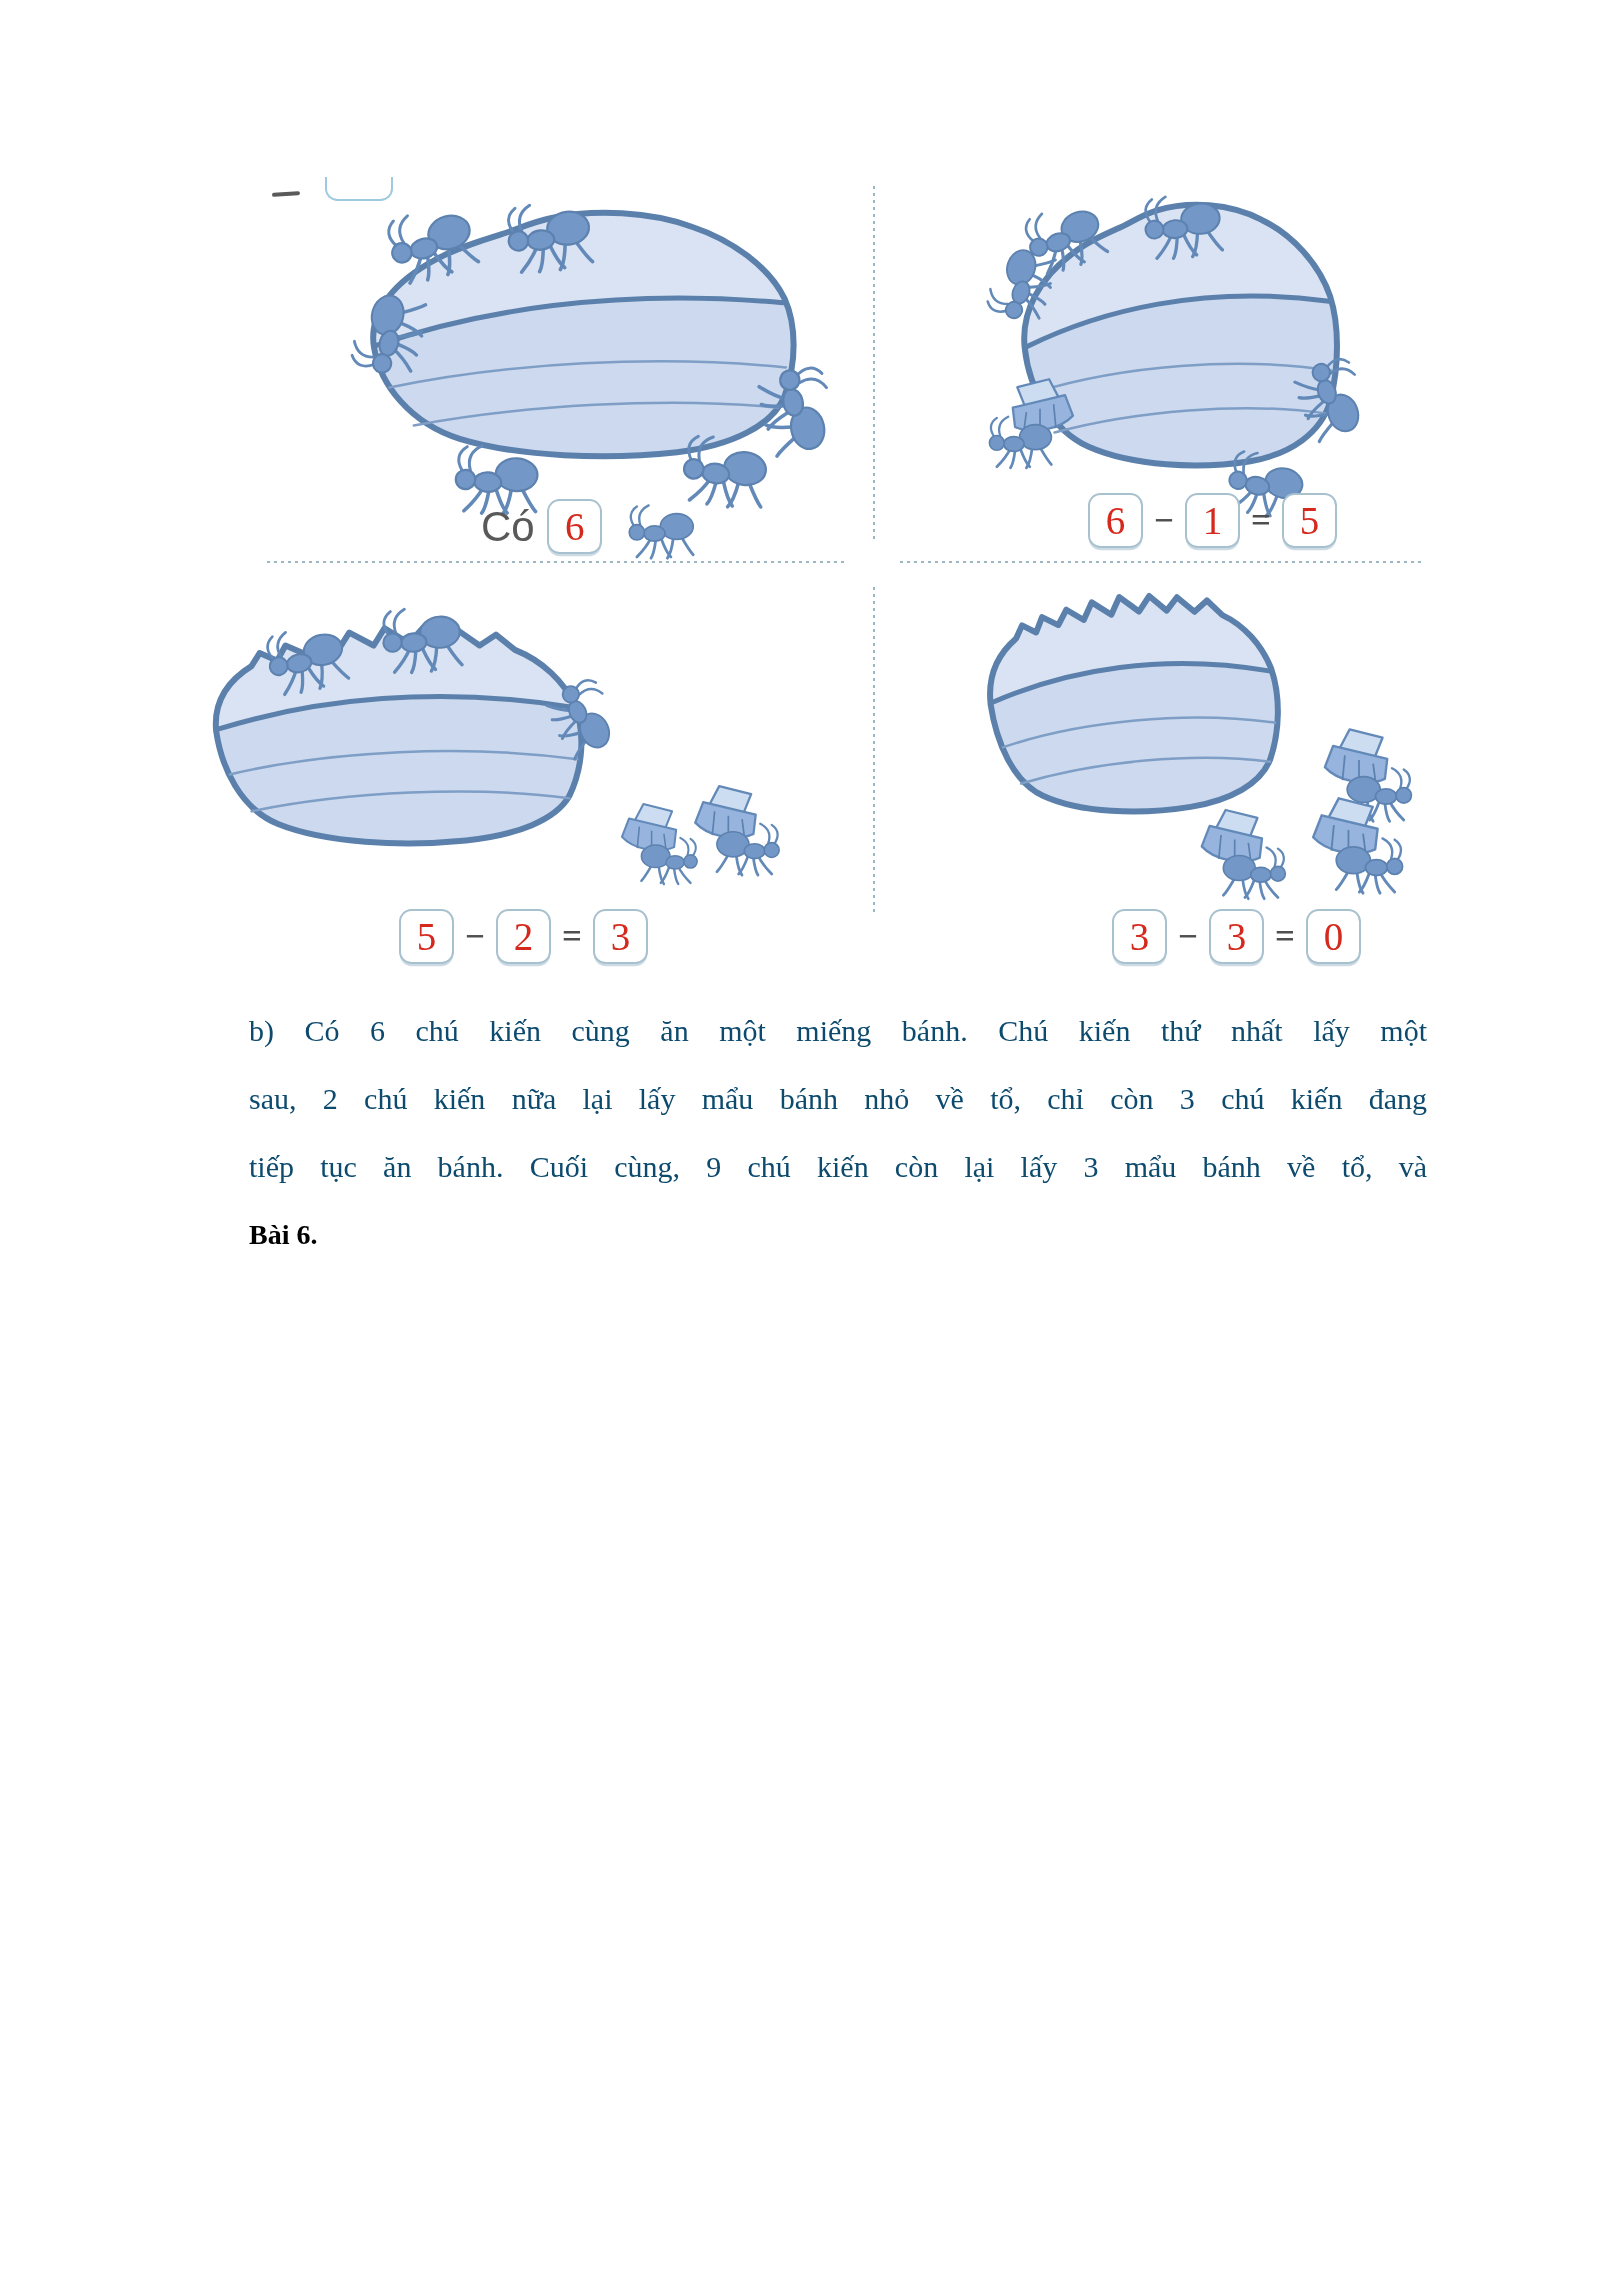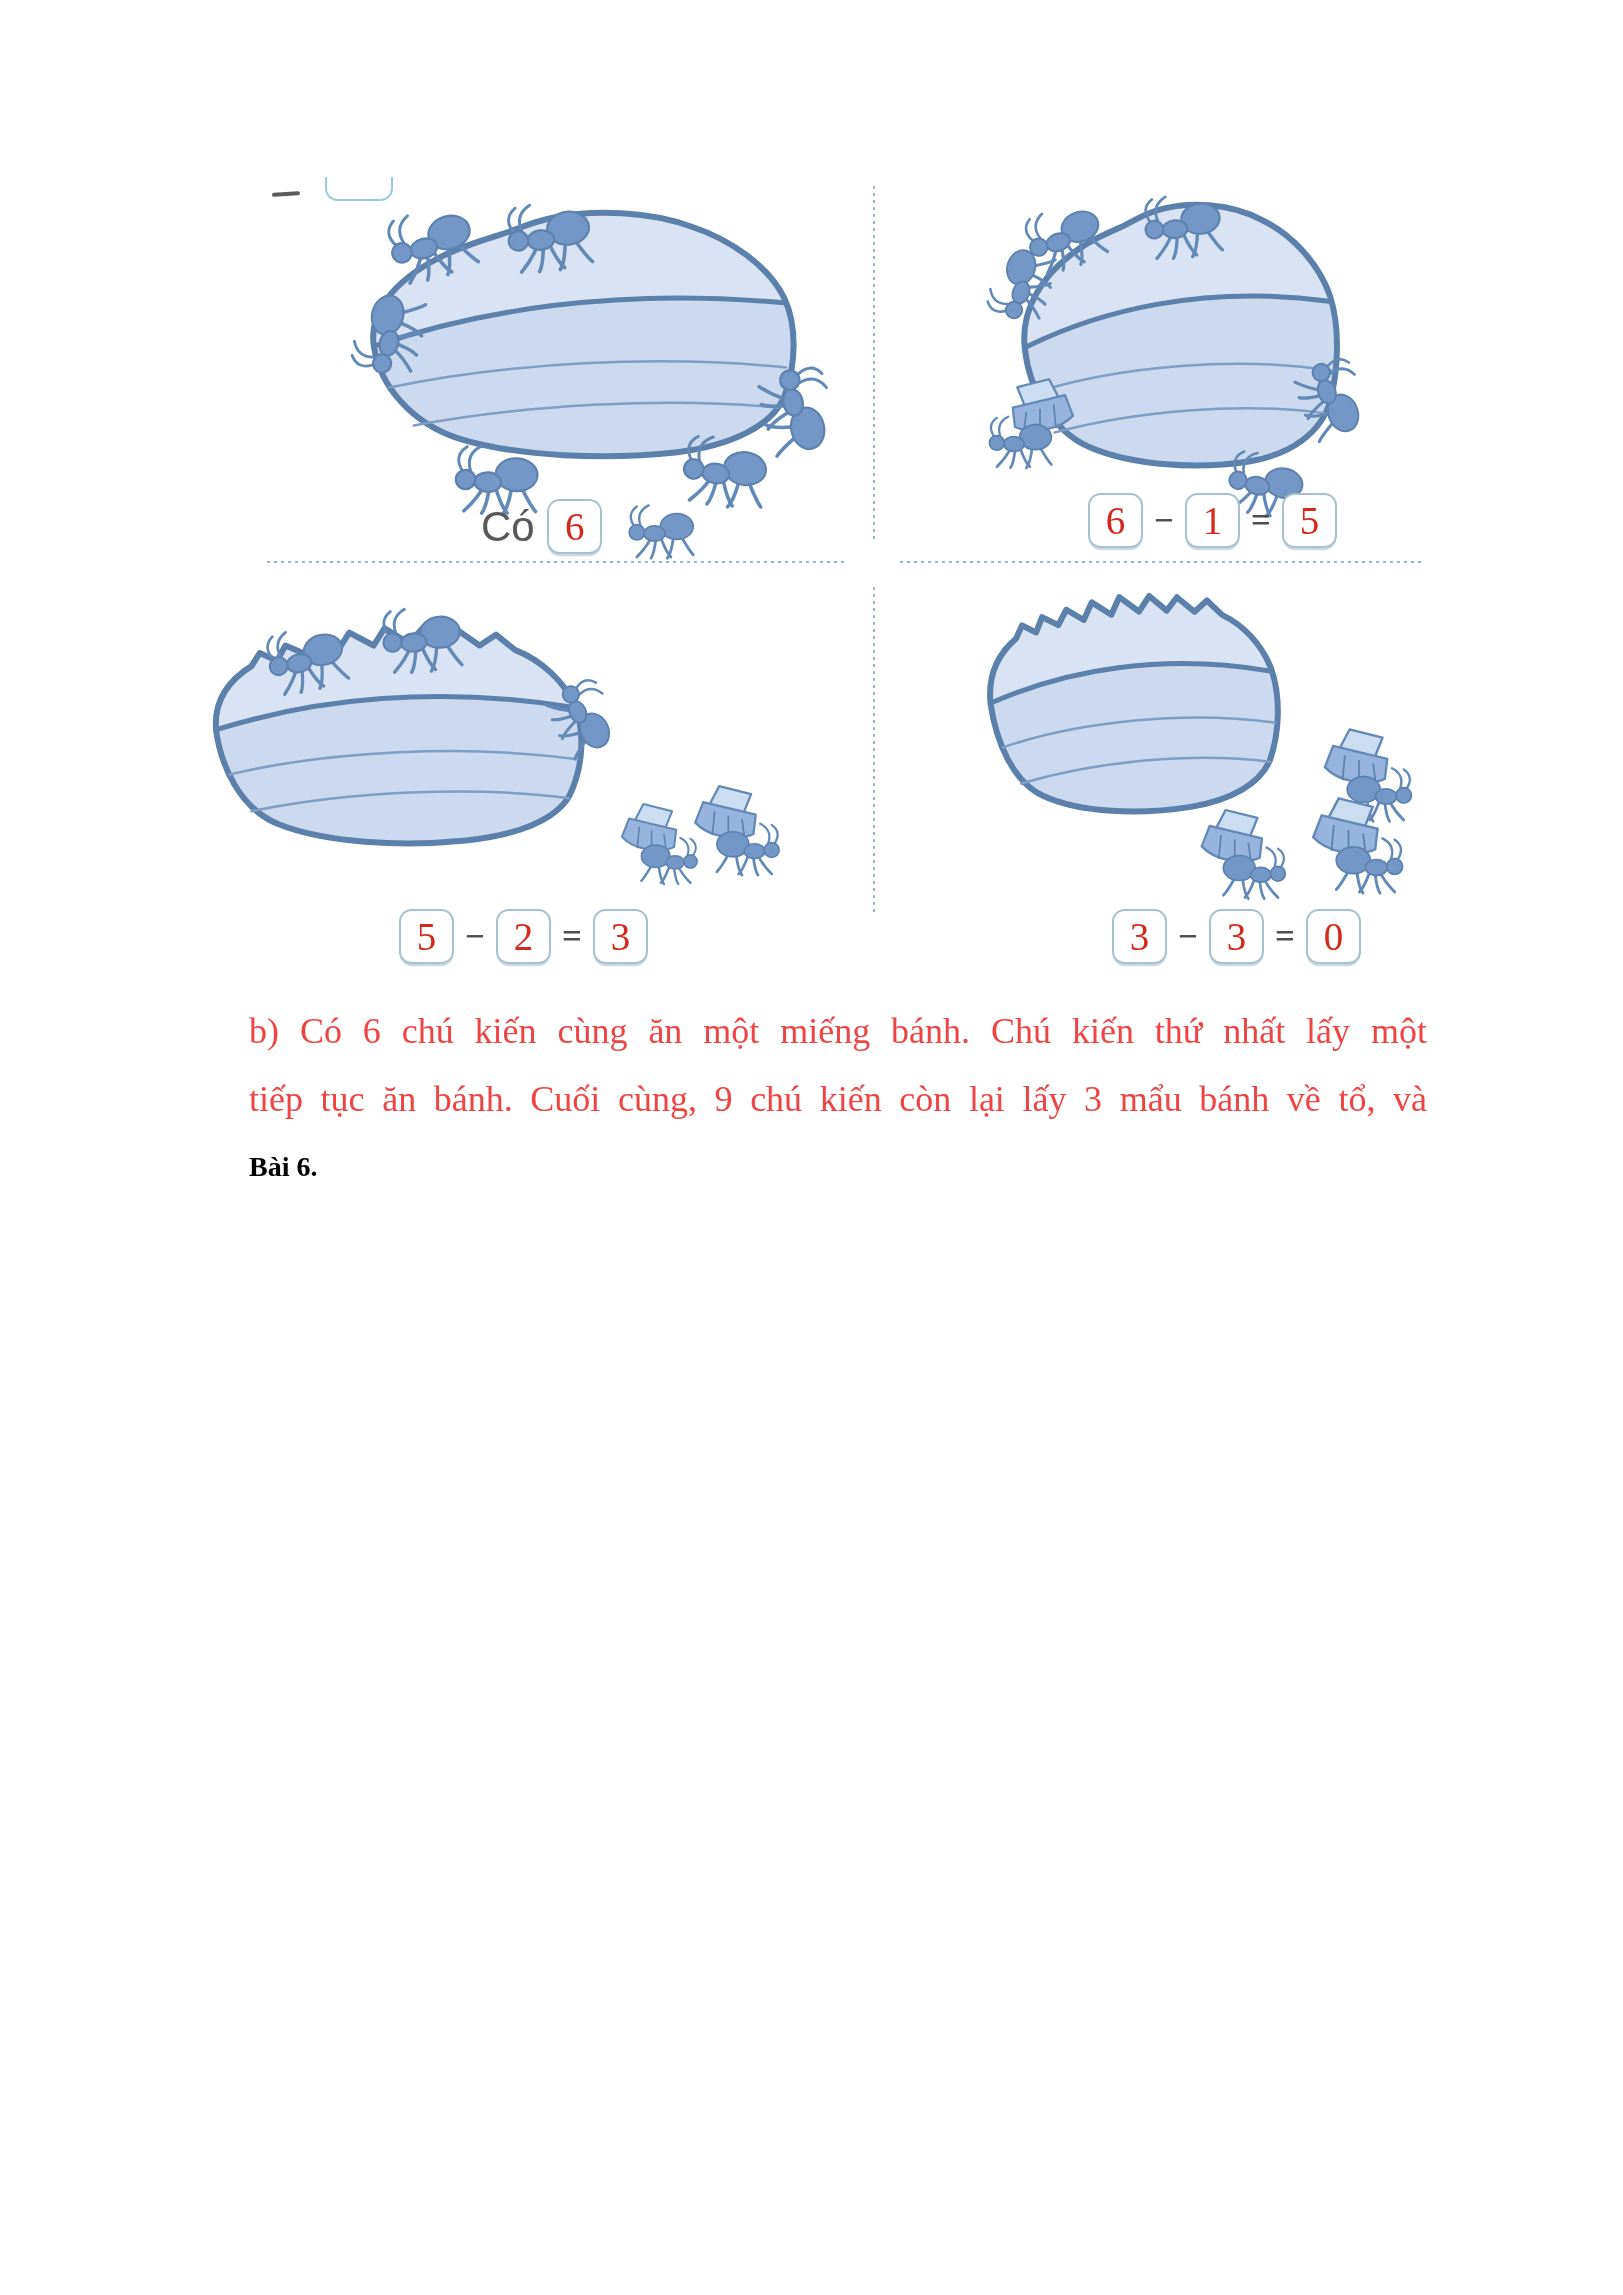--- a/index.html
+++ b/index.html
@@ -51,21 +51,21 @@
   }
   .eqnum { font-family:"Liberation Serif", serif; font-size:39px; color:#d5291d; line-height:1; }
   .eqop  { font-family:"Liberation Serif", serif; font-size:35px; font-weight:700; color:#4f4f4f; line-height:1; }
 
   .caption-row { position:absolute; display:flex; align-items:center; gap:12.6px; }
   .cap-label { font-family:"Liberation Sans", sans-serif; font-size:42px; color:#595959; line-height:1; }
   .cap-ant { width:86px; height:63px; }
 
   
   .textblock { position:absolute; left:249px; top:997px; width:1178px; }
-  .tline { font-size:36px; line-height:68px; color:#ef4444; white-space:nowrap; }
+  .tline { font-size:30px; line-height:68px; color:#0c4a6e; white-space:nowrap; }
   .tline.just { white-space:normal; text-align:justify; text-align-last:justify; }
   .exlabel { font-size:28px; line-height:68px; color:#000; font-weight:700; }
 </style>
 </head>
 <body>
 
 <div class="page">
 
   <svg width="0" height="0" style="position:absolute">
     <defs>
@@ -203,18 +203,19 @@
       <span class="eqnum">3</span>
     </div>
     <span class="eqop">=</span>
     <div class="eqbox">
       <span class="eqnum">0</span>
     </div>
   </div>
 
   <div class="textblock">
     <div class="tline just">b) Có 6 chú kiến cùng ăn một miếng bánh. Chú kiến thứ nhất lấy một</div>
+    <div class="tline just">sau, 2 chú kiến nữa lại lấy mẩu bánh nhỏ về tổ, chỉ còn 3 chú kiến đang</div>
     <div class="tline just">tiếp tục ăn bánh. Cuối cùng, 9 chú kiến còn lại lấy 3 mẩu bánh về tổ, và</div>
     <div class="exlabel">Bài 6.</div>
   </div>
 
 </div>
 
 
 </body></html>

